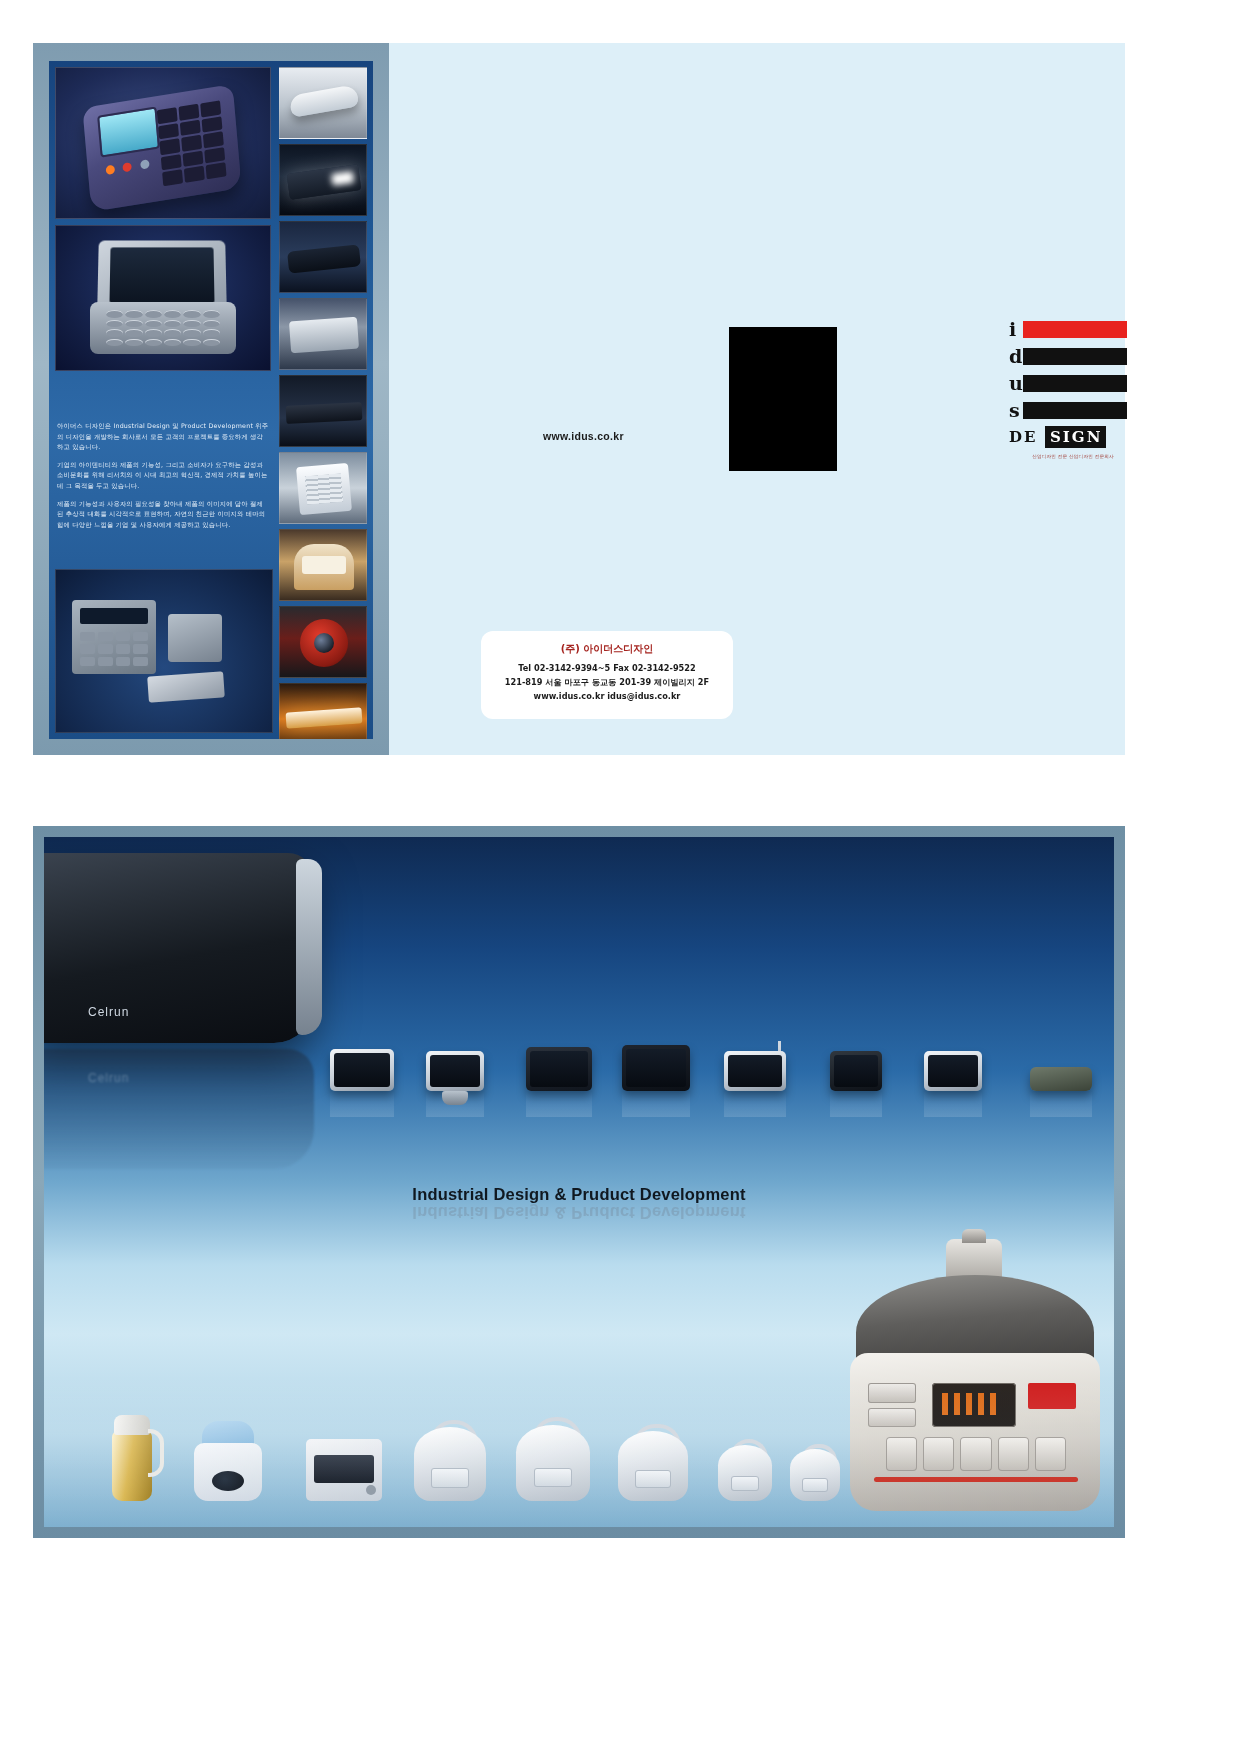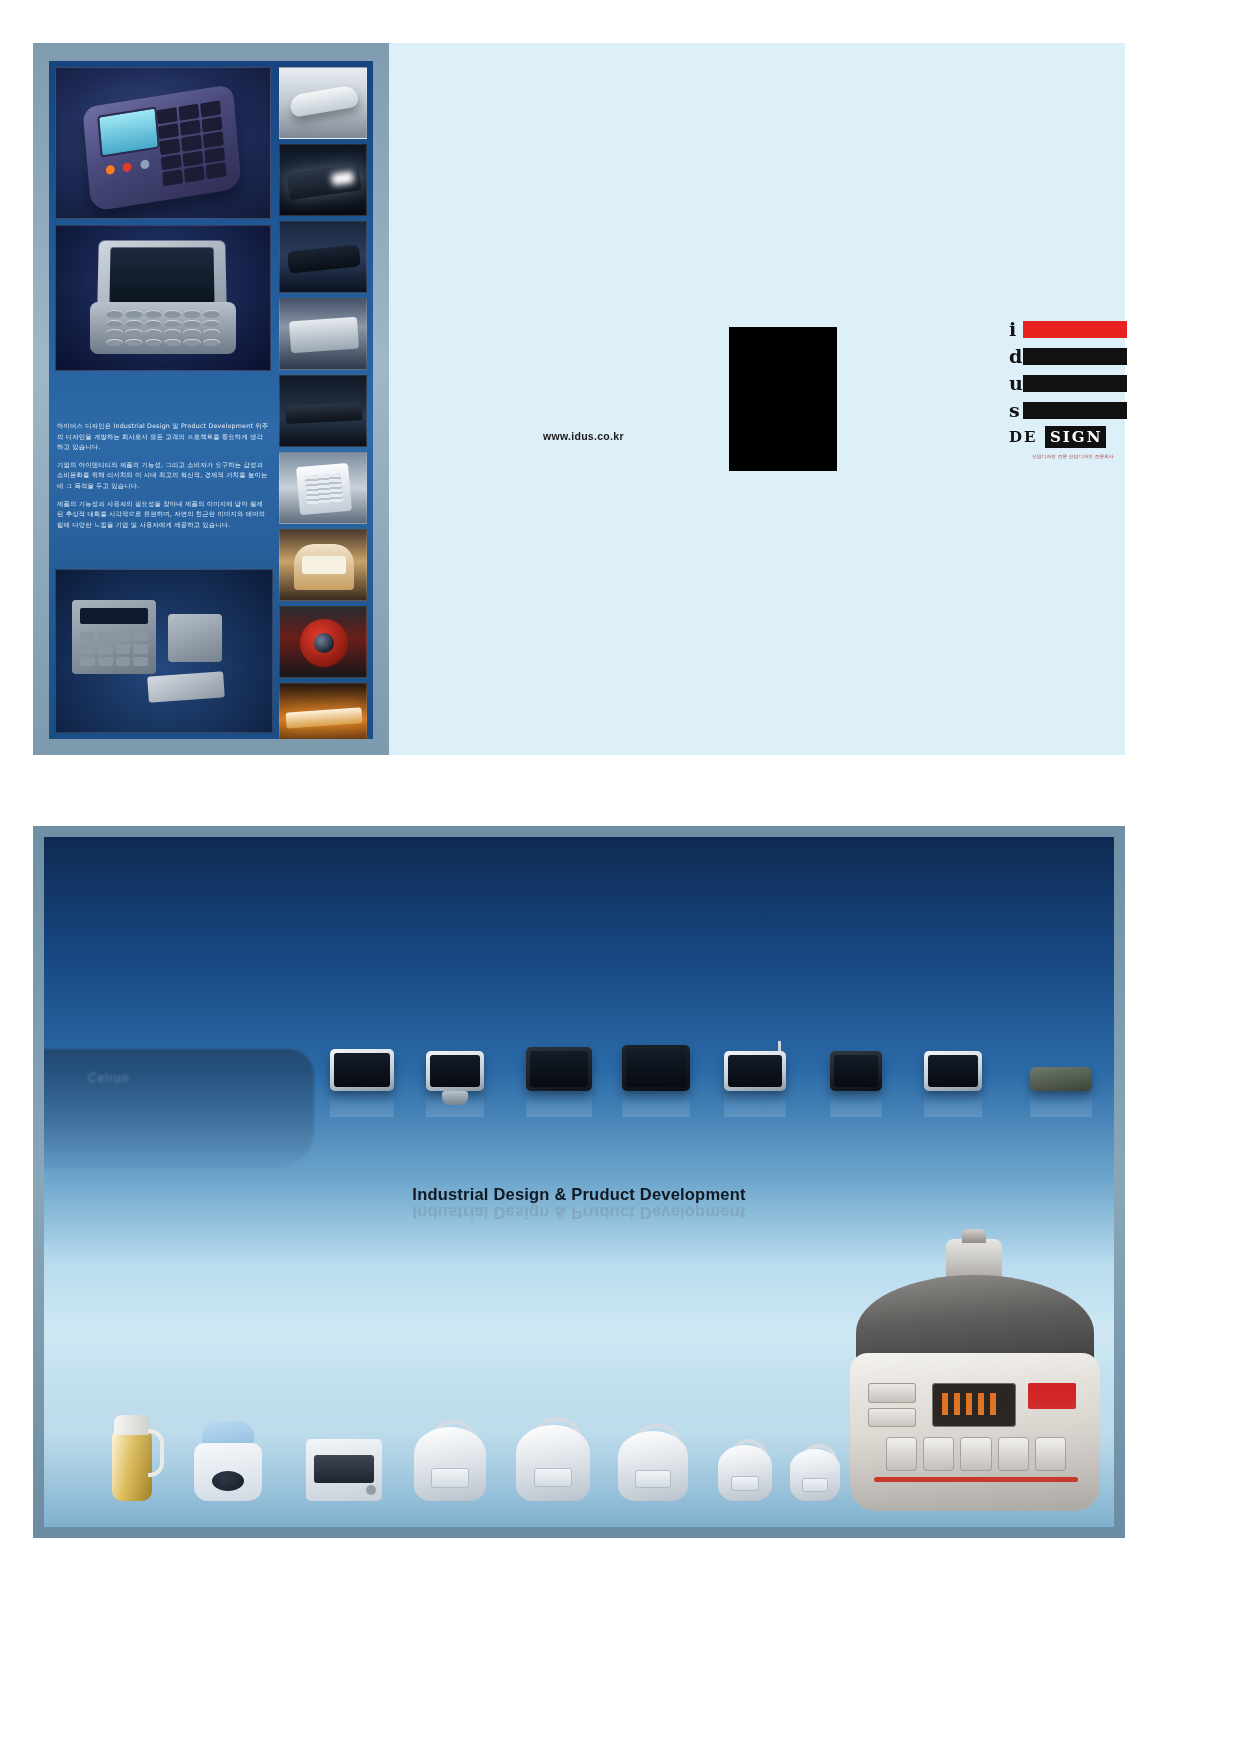--- a/index.html
+++ b/index.html
@@ -884,26 +884,36 @@
         <span class="logo-letter">s</span>
         <span class="logo-bar bar-black"></span>
       </div>
       <div class="logo-design">
         <span class="de">DE</span>
         <span class="sign">SIGN</span>
       </div>
       <div class="logo-sub">산업디자인 전문 산업디자인 전문회사</div>
     </div>
 
+    <div class="contact">
+      <div class="cname">(주) 아이더스디자인</div>
+      <div class="cline">Tel 02-3142-9394~5 Fax 02-3142-9522</div>
+      <div class="cline">121-819  서울 마포구 동교동 201-39 제이빌리지 2F</div>
+      <div class="cline">www.idus.co.kr     idus@idus.co.kr</div>
+    </div>
   </div>
 </div>
 
 <div class="page2">
   <div class="poster">
 
+    <div class="big-tv">
+      <div class="edge"></div>
+      <div class="brand">Celrun</div>
+    </div>
     <div class="big-tv-refl">
       <div class="brand2">Celrun</div>
     </div>
 
     <div class="dev-row">
       <div class="dev d1">
         <div class="body">
             <div class="scr"></div>
           </div>
         <div class="refl"></div>

